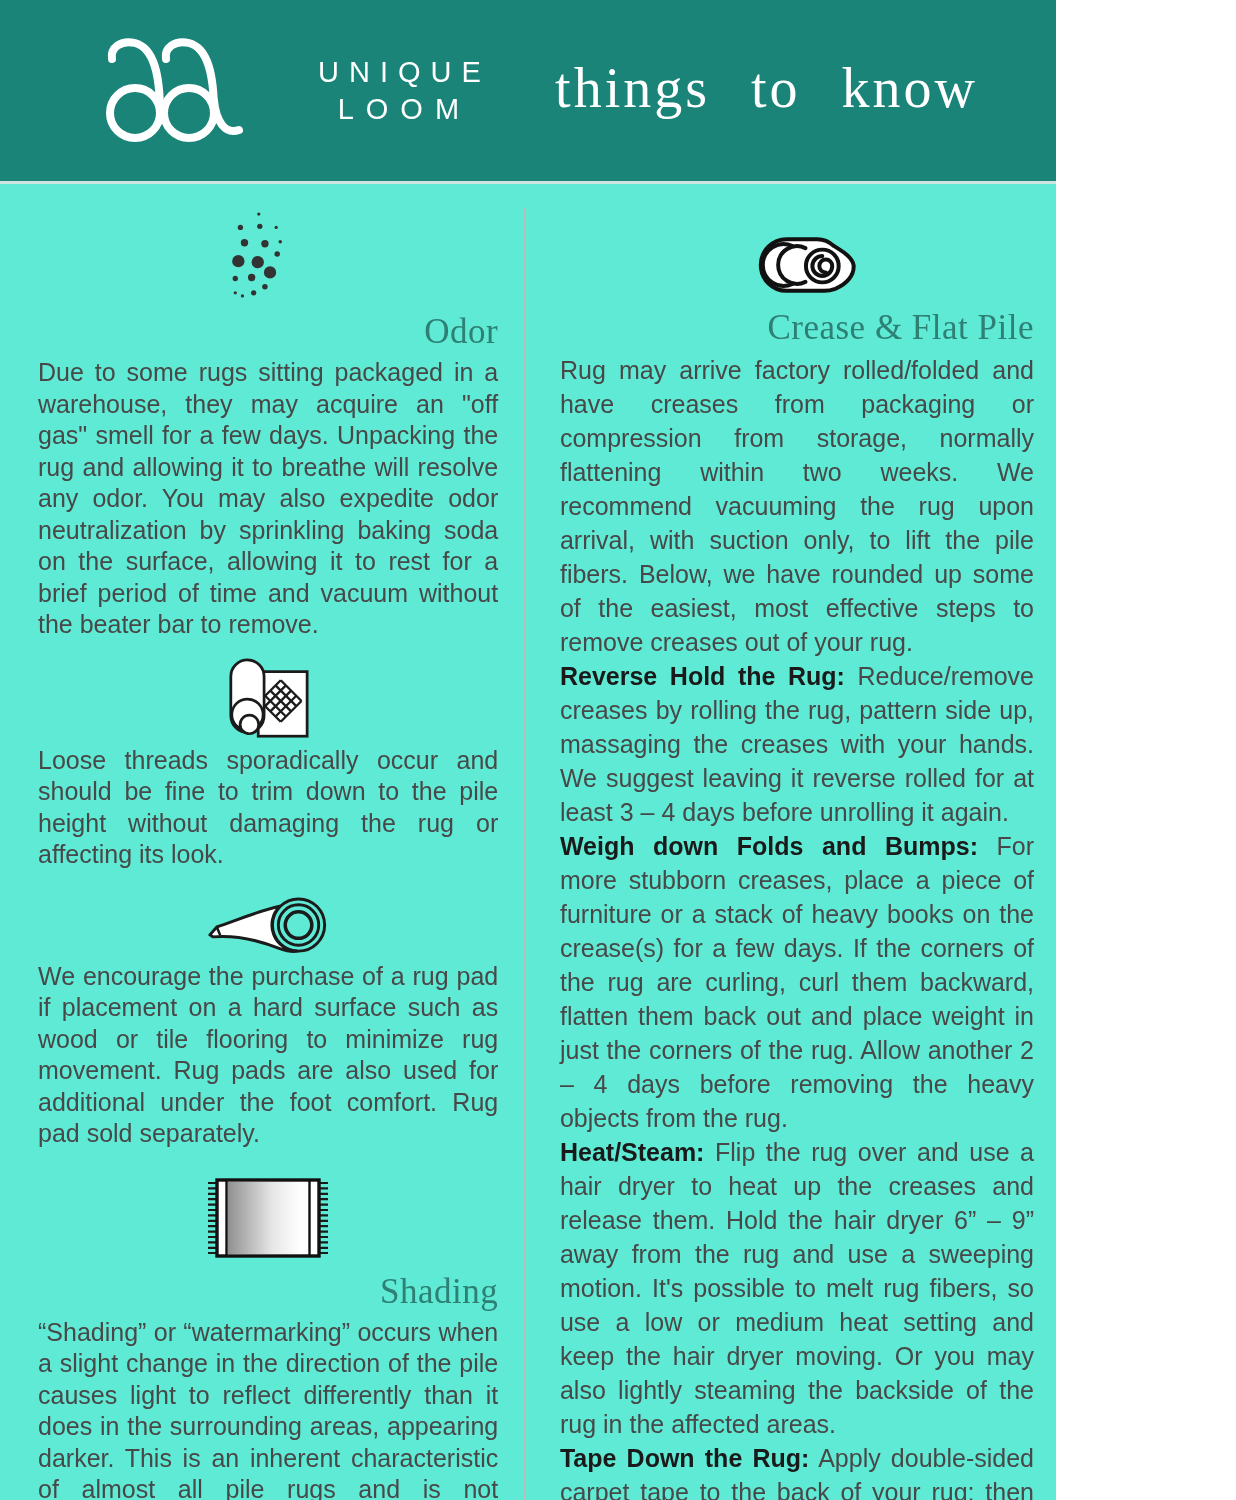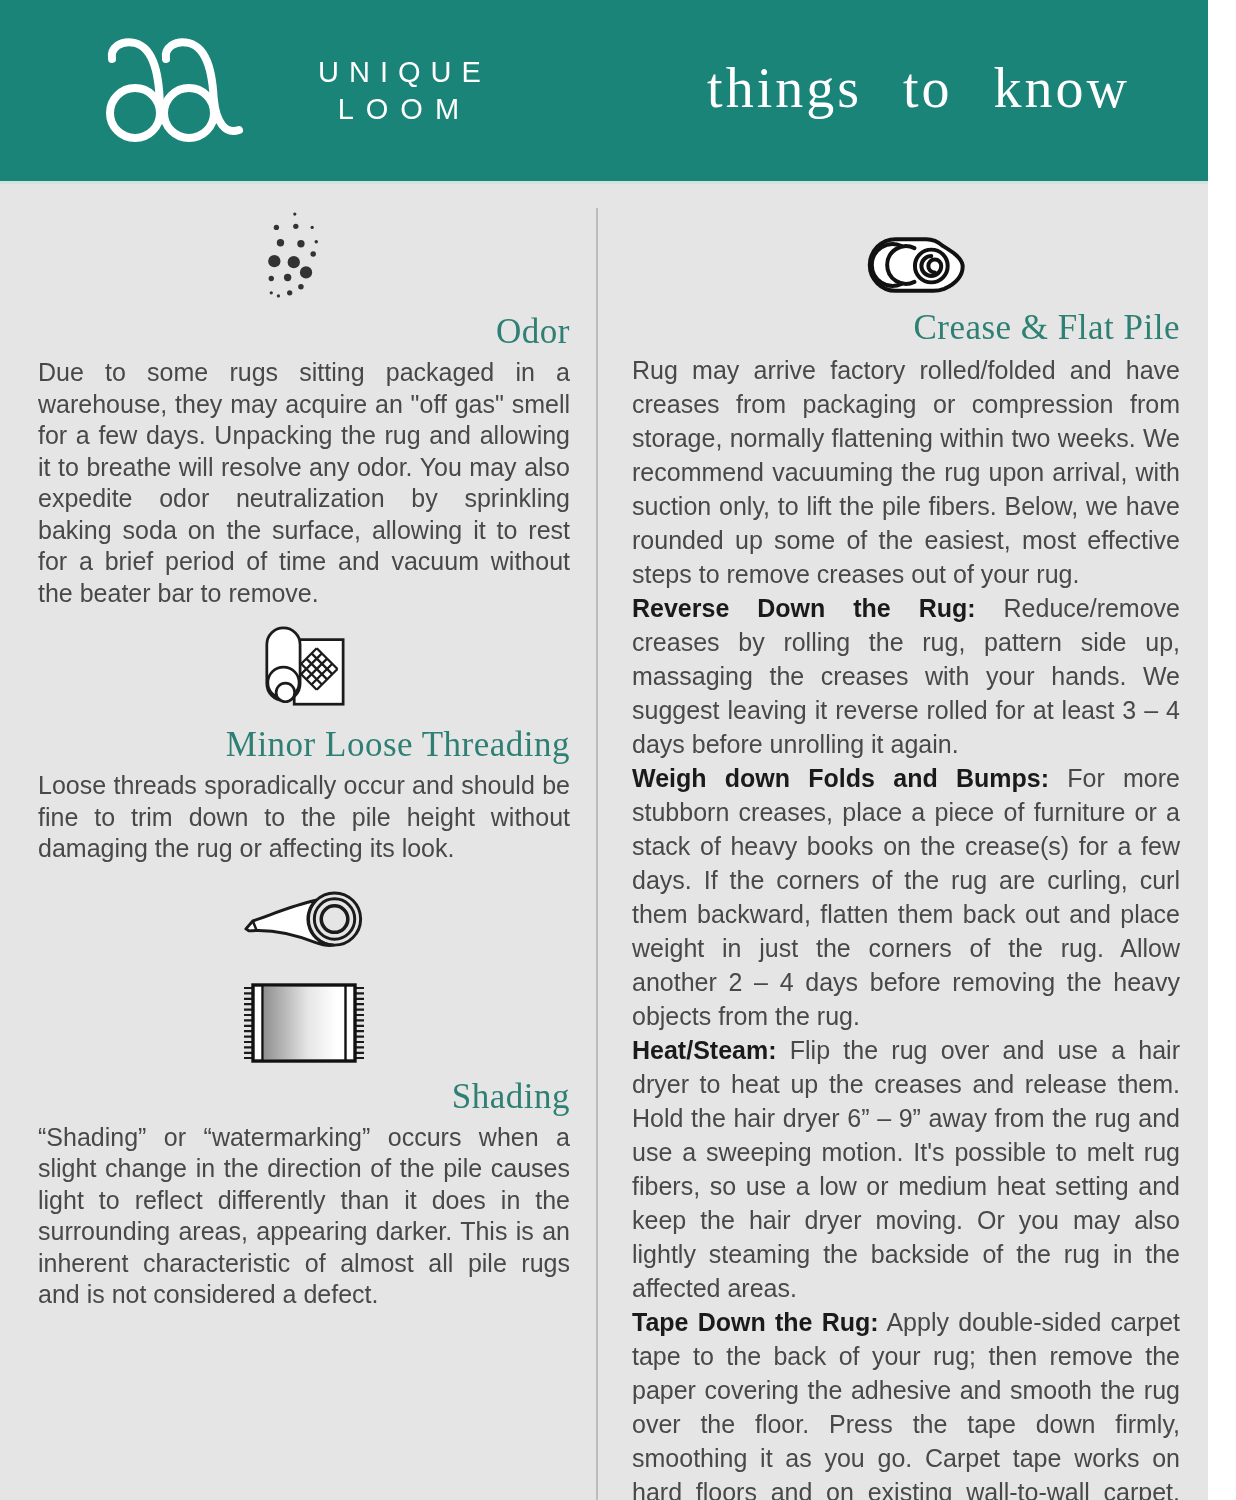--- a/index.html
+++ b/index.html
@@ -1,19 +1,19 @@
 <!DOCTYPE html>
 <html style="--header-bg: #1a8479; --heading: #2e7f74; --text: #484848; --divider: #bcbcbc;"><head>
 <meta charset="utf-8">
 <style>
   html,body{margin:0;padding:0;background:#ffffff;}
   .page{
-    position:relative;width:1208px;height:1500px;overflow:hidden;
+    position:relative;width:1056px;height:1500px;overflow:hidden;
     font-family:"Liberation Sans","DejaVu Sans",sans-serif;
-    color:var(--text,#484848);background:#e5e5e5;
+    color:var(--text,#484848);background:#5eead4;
   }
   
   .header{
     height:184px;background:var(--header-bg,#1a8479);
     border-bottom:3px solid #cde4df;
     display:flex;align-items:center;
     padding:0 78px 0 96px;box-sizing:border-box;
   }
   .logo-wrap{display:flex;align-items:center;gap:26px;}
   .brand-text{
@@ -114,34 +114,34 @@
           <rect x="40" y="17" width="50" height="66" fill="#ffffff" stroke="#1b1b1b" stroke-width="2.8"></rect>
           <g stroke="#1b1b1b" stroke-width="2.4" transform="rotate(45 63 47)">
             <path d="M 48 32 H 78 M 48 39.5 H 78 M 48 47 H 78 M 48 54.5 H 78 M 48 62 H 78"></path>
             <path d="M 48 32 V 62 M 55.5 32 V 62 M 63 32 V 62 M 70.5 32 V 62 M 78 32 V 62"></path>
           </g>
           <rect x="12" y="5" width="34" height="74" rx="17" fill="#ffffff" stroke="#1b1b1b" stroke-width="2.8"></rect>
           <circle cx="29" cy="61" r="16" fill="#ffffff" stroke="#1b1b1b" stroke-width="2.8"></circle>
           <circle cx="31" cy="71" r="9.5" fill="#ffffff" stroke="#1b1b1b" stroke-width="2.8"></circle>
         </svg>
       </div>
-      <h2>Minor Loose Threading</h2>
       <p class="body">Loose threads sporadically occur and should be fine to trim down to the pile height without damaging the rug or affecting its look.</p>
 
       <div class="icon-row m-pad">
         <svg width="130" height="68" viewBox="0 0 132 68">
           <g fill="none" stroke="#1b1b1b" stroke-width="3">
             <circle cx="97" cy="32" r="26.5"></circle>
             <circle cx="97" cy="32" r="20.5"></circle>
             <circle cx="97" cy="32" r="13.5" stroke-width="3.6"></circle>
           </g>
           <path d="M 78 13 C 55 18 32 28 14 34 L 7 42 L 10 44 C 34 42 58 48 78 56 C 85 58.5 91 59.5 96 58.5 A 26.5 26.5 0 0 1 78 13 Z" fill="#ffffff" stroke="#1b1b1b" stroke-width="3" stroke-linejoin="round"></path>
           <path d="M 14 34 L 17.5 42.5" fill="none" stroke="#1b1b1b" stroke-width="2.6"></path>
         </svg>
       </div>
+      <p class="body">We encourage the purchase of a rug pad if placement on a hard surface such as wood or tile flooring to minimize rug movement. Rug pads are also used for additional under the foot comfort. Rug pad sold separately.</p>
 
       <div class="icon-row m-shade">
         <svg width="132" height="84" viewBox="0 0 132 84">
           <defs>
             <linearGradient id="shadegrad" x1="0" y1="0" x2="1" y2="0">
               <stop offset="0" stop-color="#8f8f8f"></stop>
               <stop offset="0.55" stop-color="#e6e6e6"></stop>
               <stop offset="0.9" stop-color="#ffffff"></stop>
             </linearGradient>
           </defs>
@@ -170,21 +170,21 @@
             <path d="M 63 12 A 21 21 0 1 0 63 50"></path>
             <path d="M 76 14 A 19 19 0 1 0 76 48"></path>
             <circle cx="93" cy="32" r="16.5"></circle>
             <path d="M 93 22 a 10 10 0 1 0 10 10 a 6.5 6.5 0 1 0 -6.5 6.5"></path>
           </g>
         </svg>
       </div>
       <h2>Crease &amp; Flat Pile</h2>
       <p class="body">Rug may arrive factory rolled/folded and have creases from packaging or compression from storage, normally flattening within two weeks. We recommend vacuuming the rug upon arrival, with suction only, to lift the pile fibers. Below, we have rounded up some of the easiest, most effective steps to remove creases out of your rug.</p>
 
-      <p class="body tip"><strong class="lead">Reverse Down the Rug:</strong> <span>Reduce/remove creases by rolling the rug, pattern side up, massaging the creases with your hands. We suggest leaving it reverse rolled for at least 3 – 4 days before unrolling it again.</span></p>
+      <p class="body tip"><strong class="lead">Reverse Hold the Rug:</strong> <span>Reduce/remove creases by rolling the rug, pattern side up, massaging the creases with your hands. We suggest leaving it reverse rolled for at least 3 – 4 days before unrolling it again.</span></p>
 
       <p class="body tip"><strong class="lead">Weigh down Folds and Bumps:</strong> <span>For more stubborn creases, place a piece of furniture or a stack of heavy books on the crease(s) for a few days. If the corners of the rug are curling, curl them backward, flatten them back out and place weight in just the corners of the rug. Allow another 2 – 4 days before removing the heavy objects from the rug.</span></p>
 
       <p class="body tip"><strong class="lead">Heat/Steam:</strong> <span>Flip the rug over and use a hair dryer to heat up the creases and release them. Hold the hair dryer 6” – 9” away from the rug and use a sweeping motion. It's possible to melt rug fibers, so use a low or medium heat setting and keep the hair dryer moving. Or you may also lightly steaming the backside of the rug in the affected areas.</span></p>
 
       <p class="body tip"><strong class="lead">Tape Down the Rug:</strong> <span>Apply double-sided carpet tape to the back of your rug; then remove the paper covering the adhesive and smooth the rug over the floor. Press the tape down firmly, smoothing it as you go. Carpet tape works on hard floors and on existing wall-to-wall carpet, holding your rug in place. If you have laminate flooring, purchase a less adhesive double-sided tape to prevent the laminate from buckling or otherwise being damaged.</span></p>
 
     </div>
   </div>
 </div>

